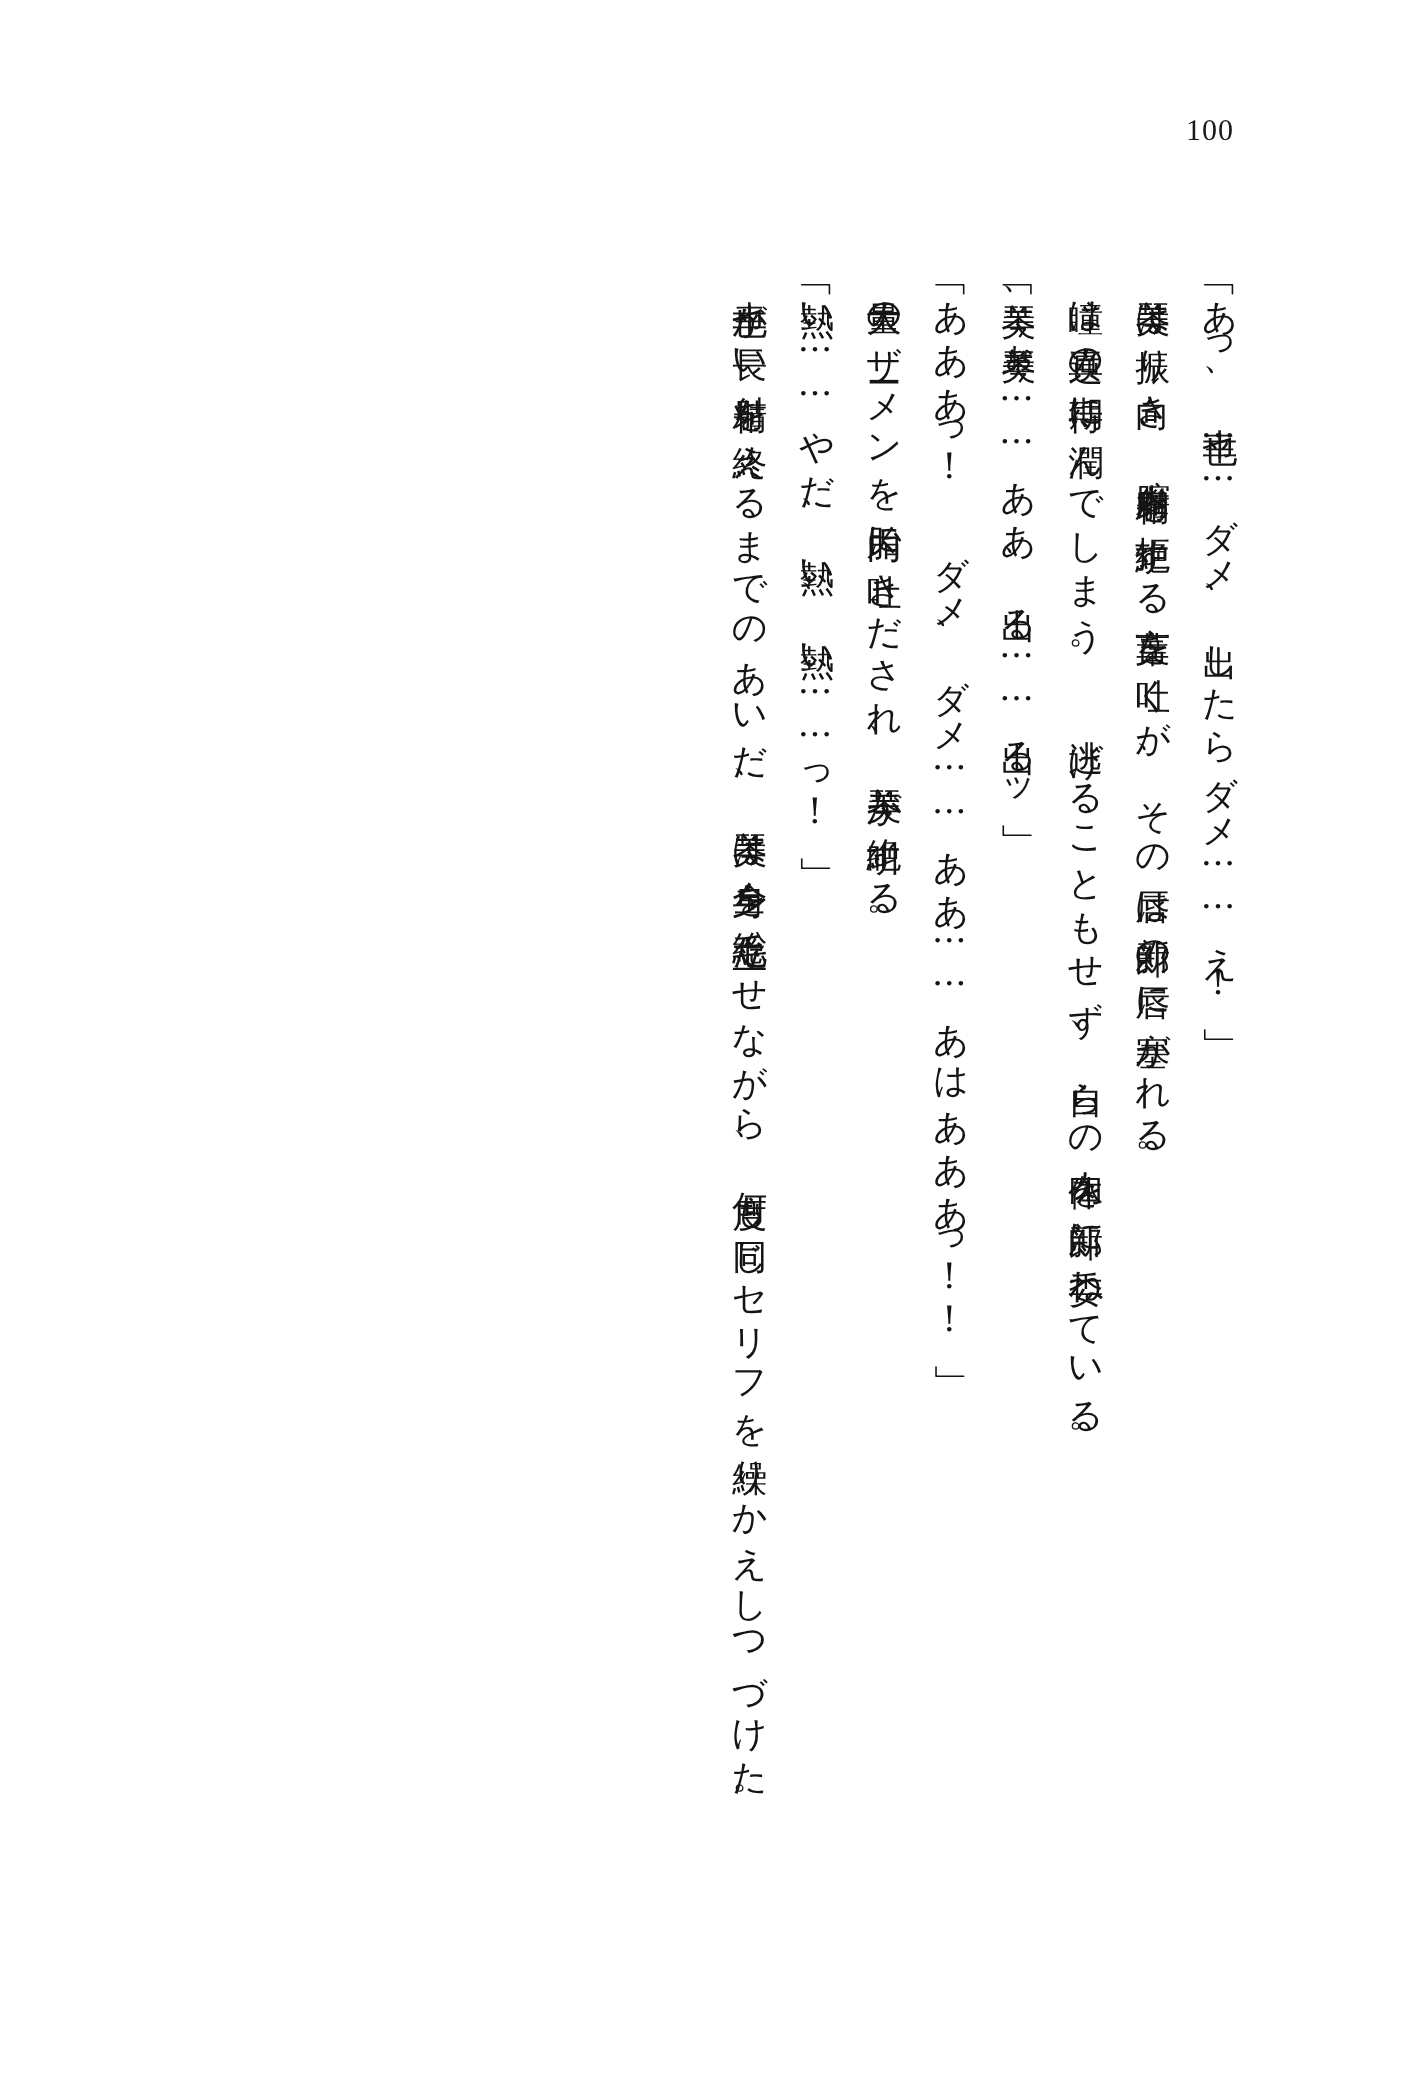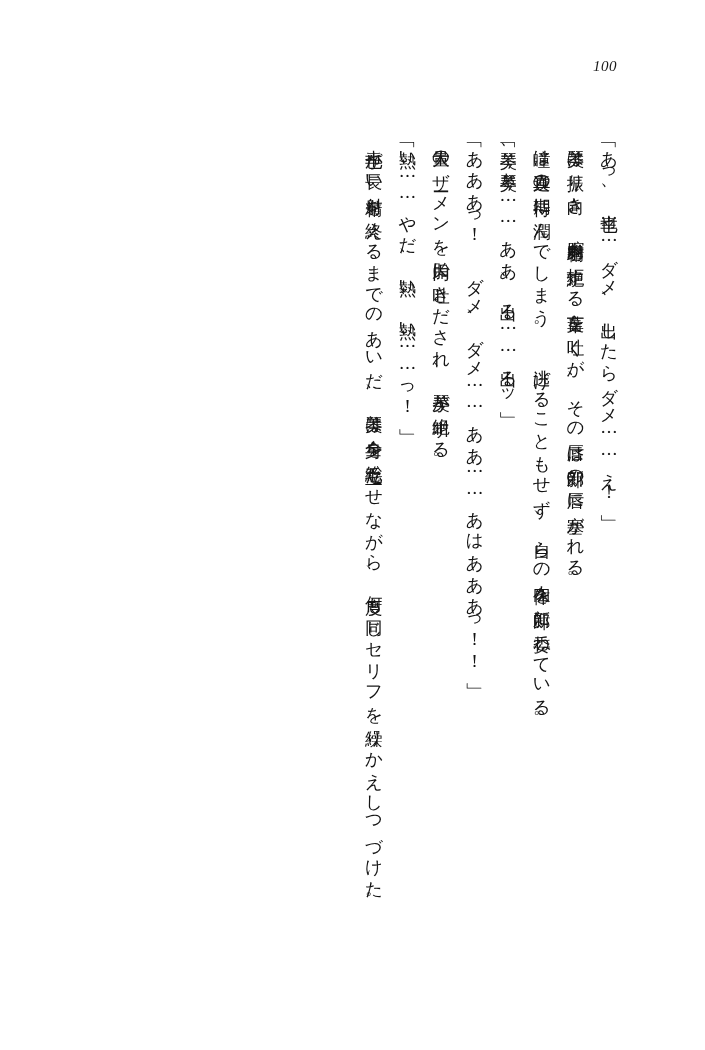--- a/index.html
+++ b/index.html
@@ -18,21 +18,20 @@
   .page {
     position: absolute;
     inset: 0;
     background: #ffffff;
   }
   .page-number {
     position: absolute;
     top: 58px;
     right: 88px;
     font-size: 15px;
-    font-style: italic;
     font-family: "Liberation Serif", "DejaVu Serif", serif;
     color: #1a1a1a;
     letter-spacing: 0.5px;
   }
   .text-block {
     position: absolute;
     top: 118px;
     right: 80px;
     height: 830px;
     width: 420px;

